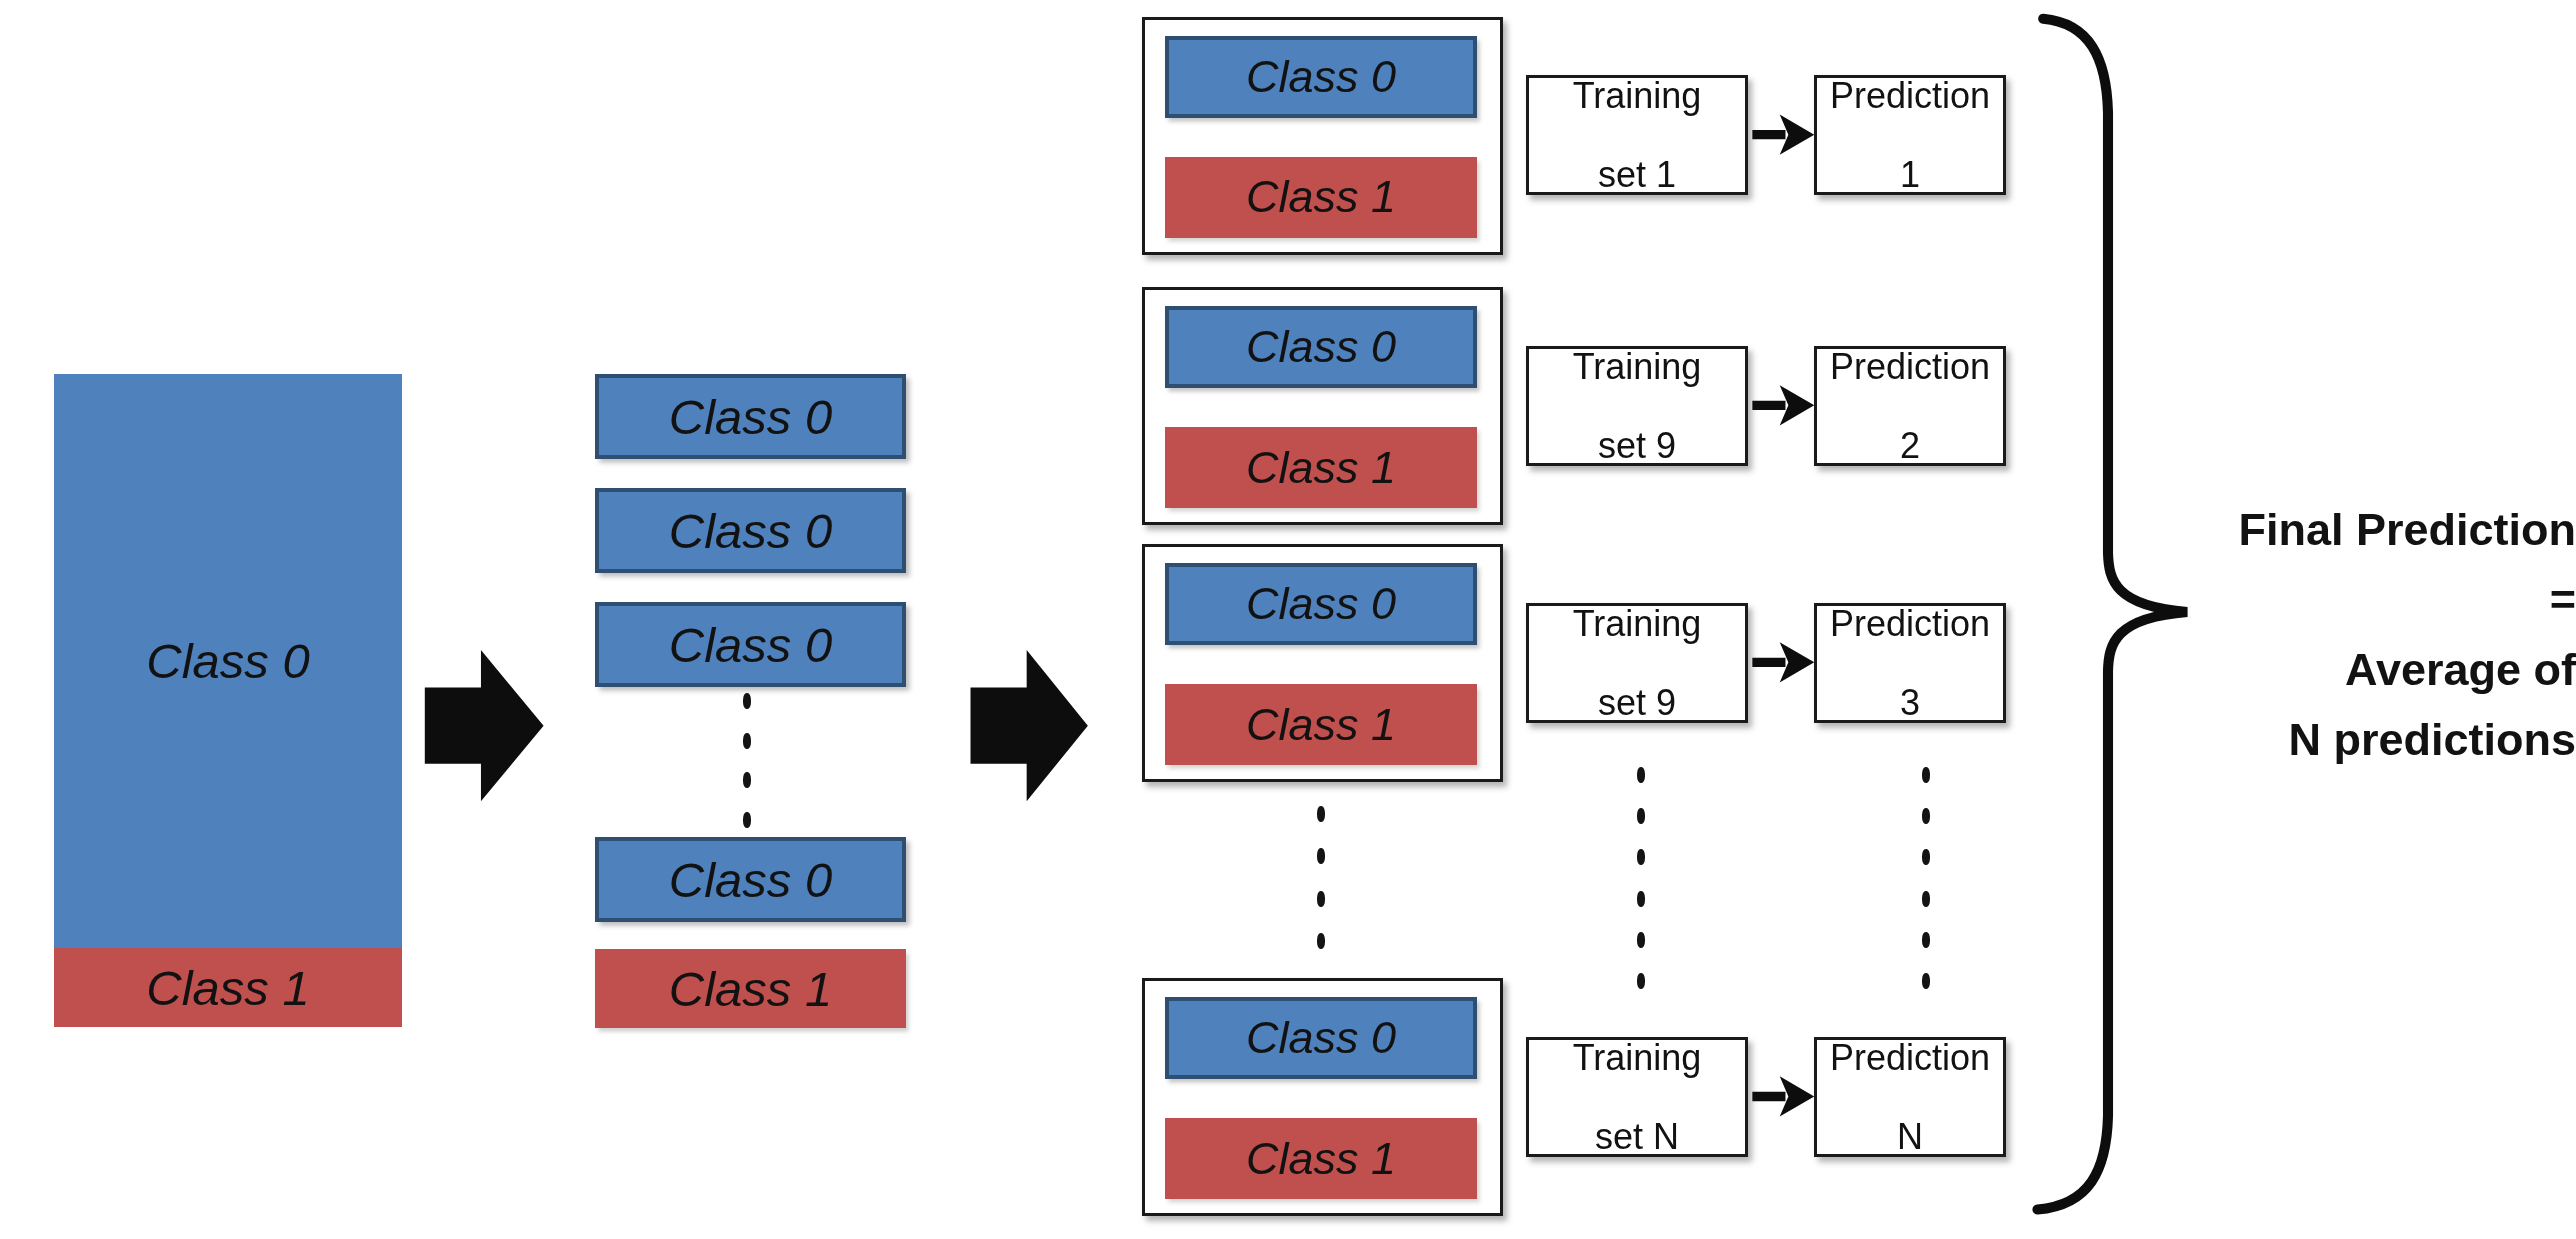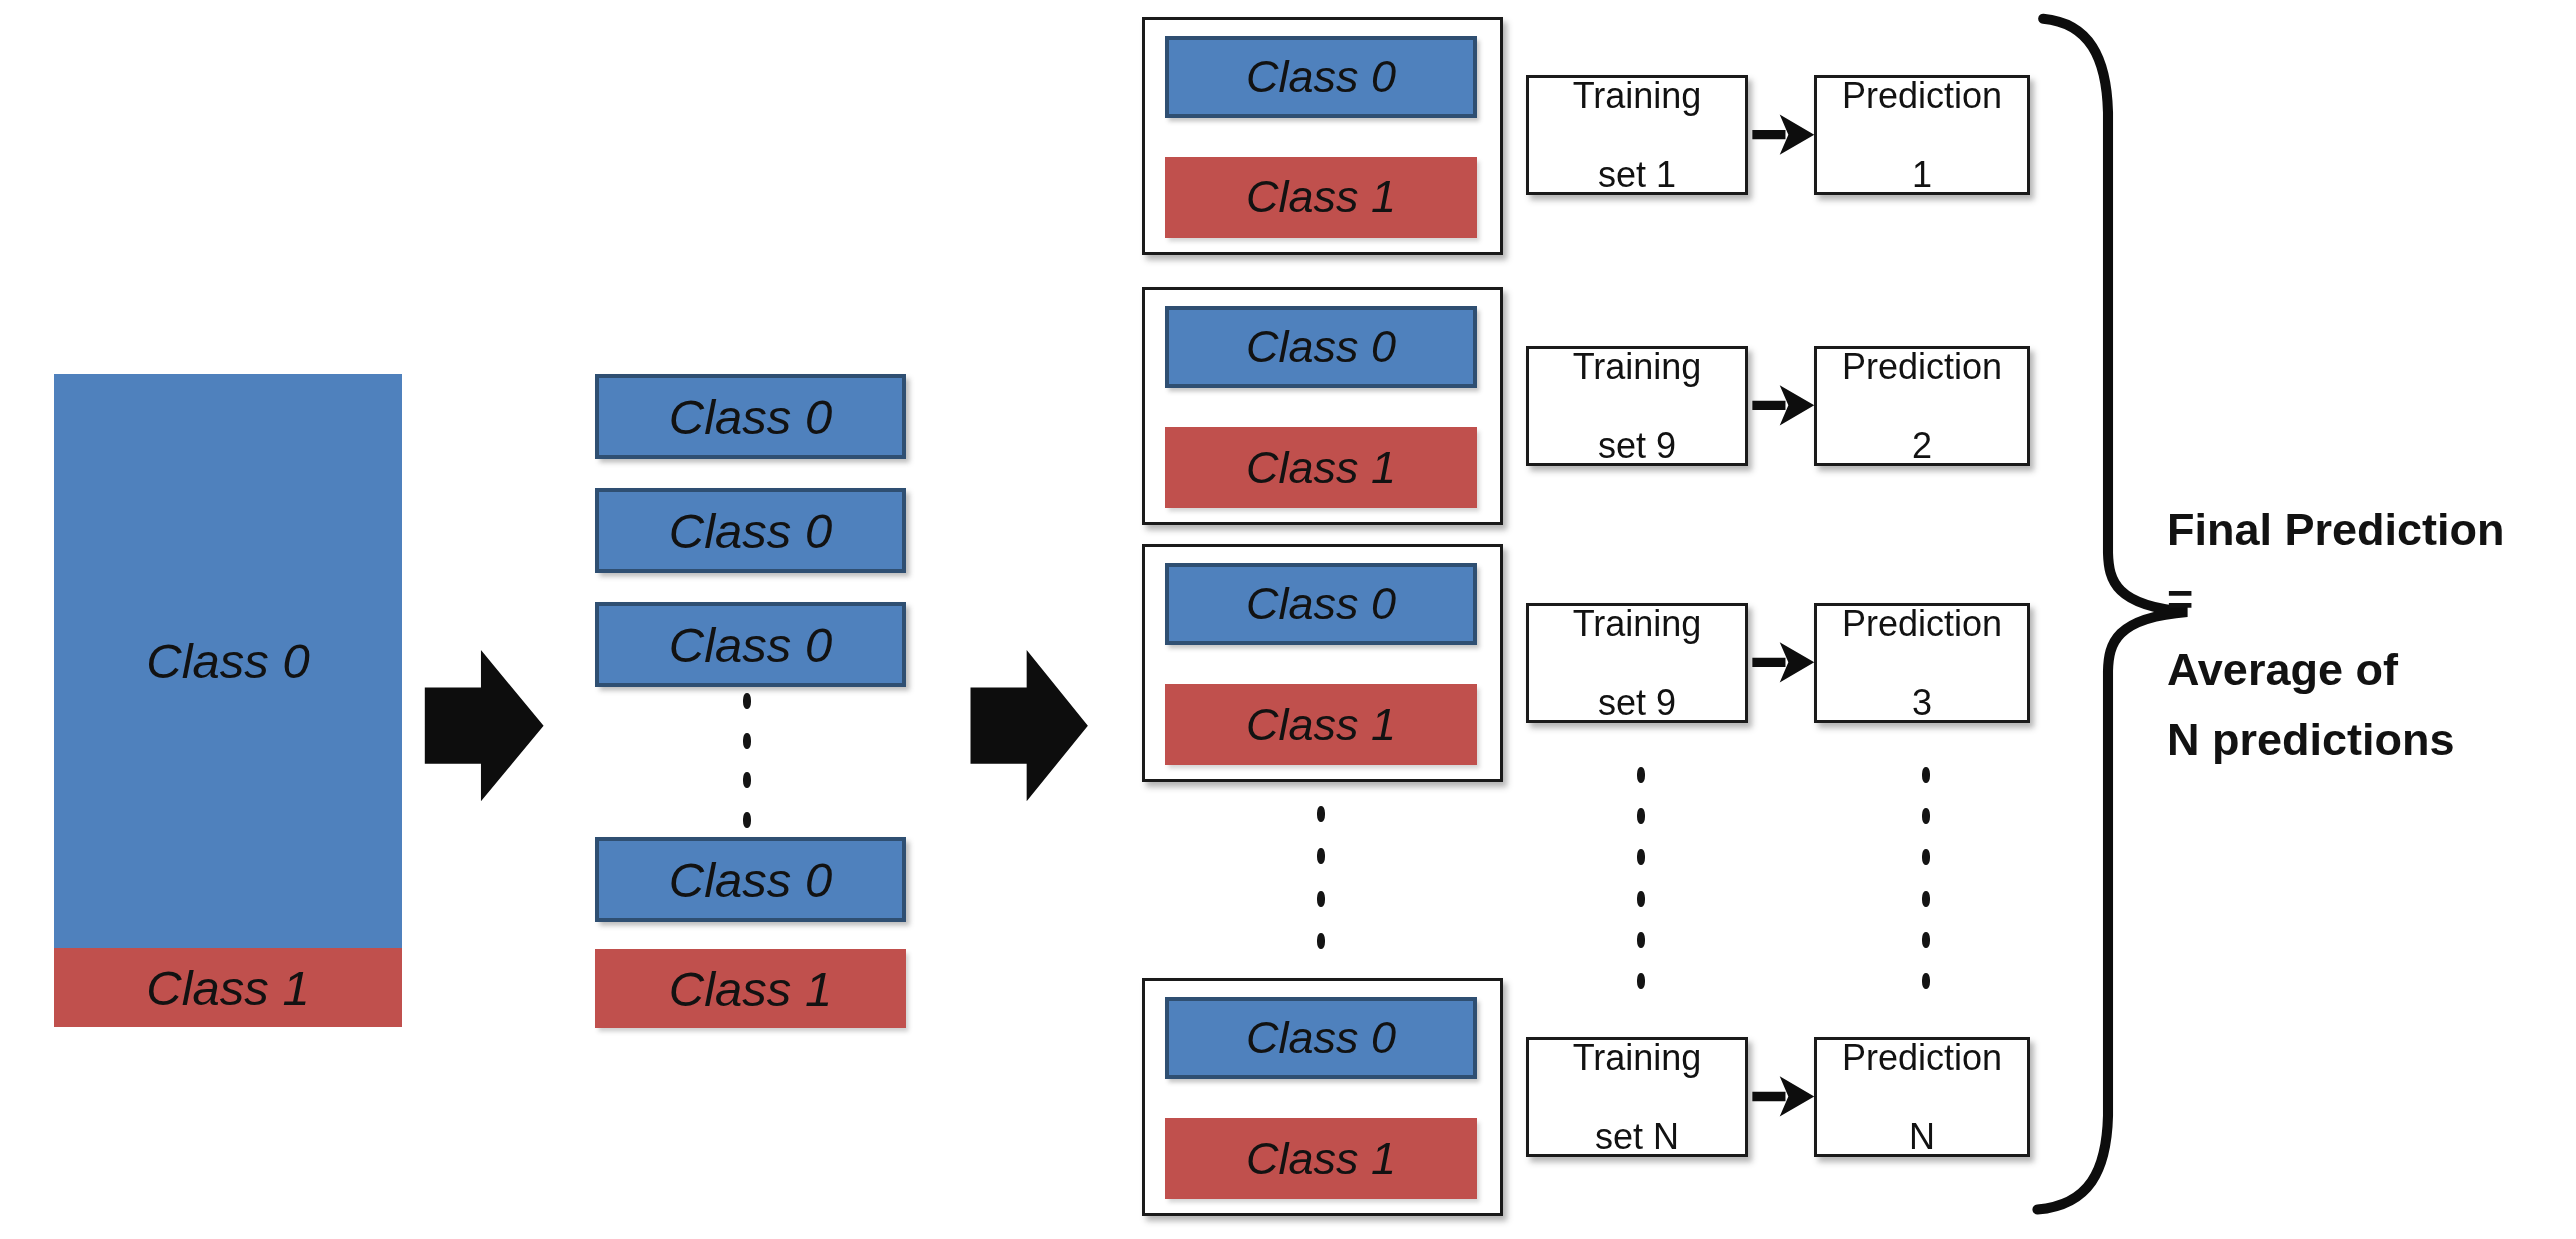--- a/index.html
+++ b/index.html
@@ -129,37 +129,37 @@
     align-items: center; justify-content: center;
     text-align: center;
     font-size: 36px;
     font-weight: 400;
     line-height: 48px;
     color: var(--ink);
     box-shadow: 4.3px 5px 5.8px rgba(70,70,70,0.40);
     gap: 31px;
   }
   .tbox { left: 1526px; width: 222px; height: 120px; }
-  .pbox { left: 1814px; width: 216px; height: 120px; text-align: right; }
+  .pbox { left: 1814px; width: 192px; height: 120px; text-align: right; }
   .row1 { top: 75px; }
   .row2 { top: 346px; }
   .row3 { top: 603px; }
   .row4 { top: 1037px; }
 
   
   .overlay {
     left: 0; top: 0;
     width: 2576px; height: 1239px;
     pointer-events: none;
   }
 
   
   .final {
     left: 2167px; top: 495px; width: 409px;
-    text-align: left;
+    text-align: right;
     font-size: 45px;
     font-weight: 700;
     line-height: 70px;
     color: var(--ink);
   }
 </style>
 </head>
 <body>
 
 <div class="canvas">

